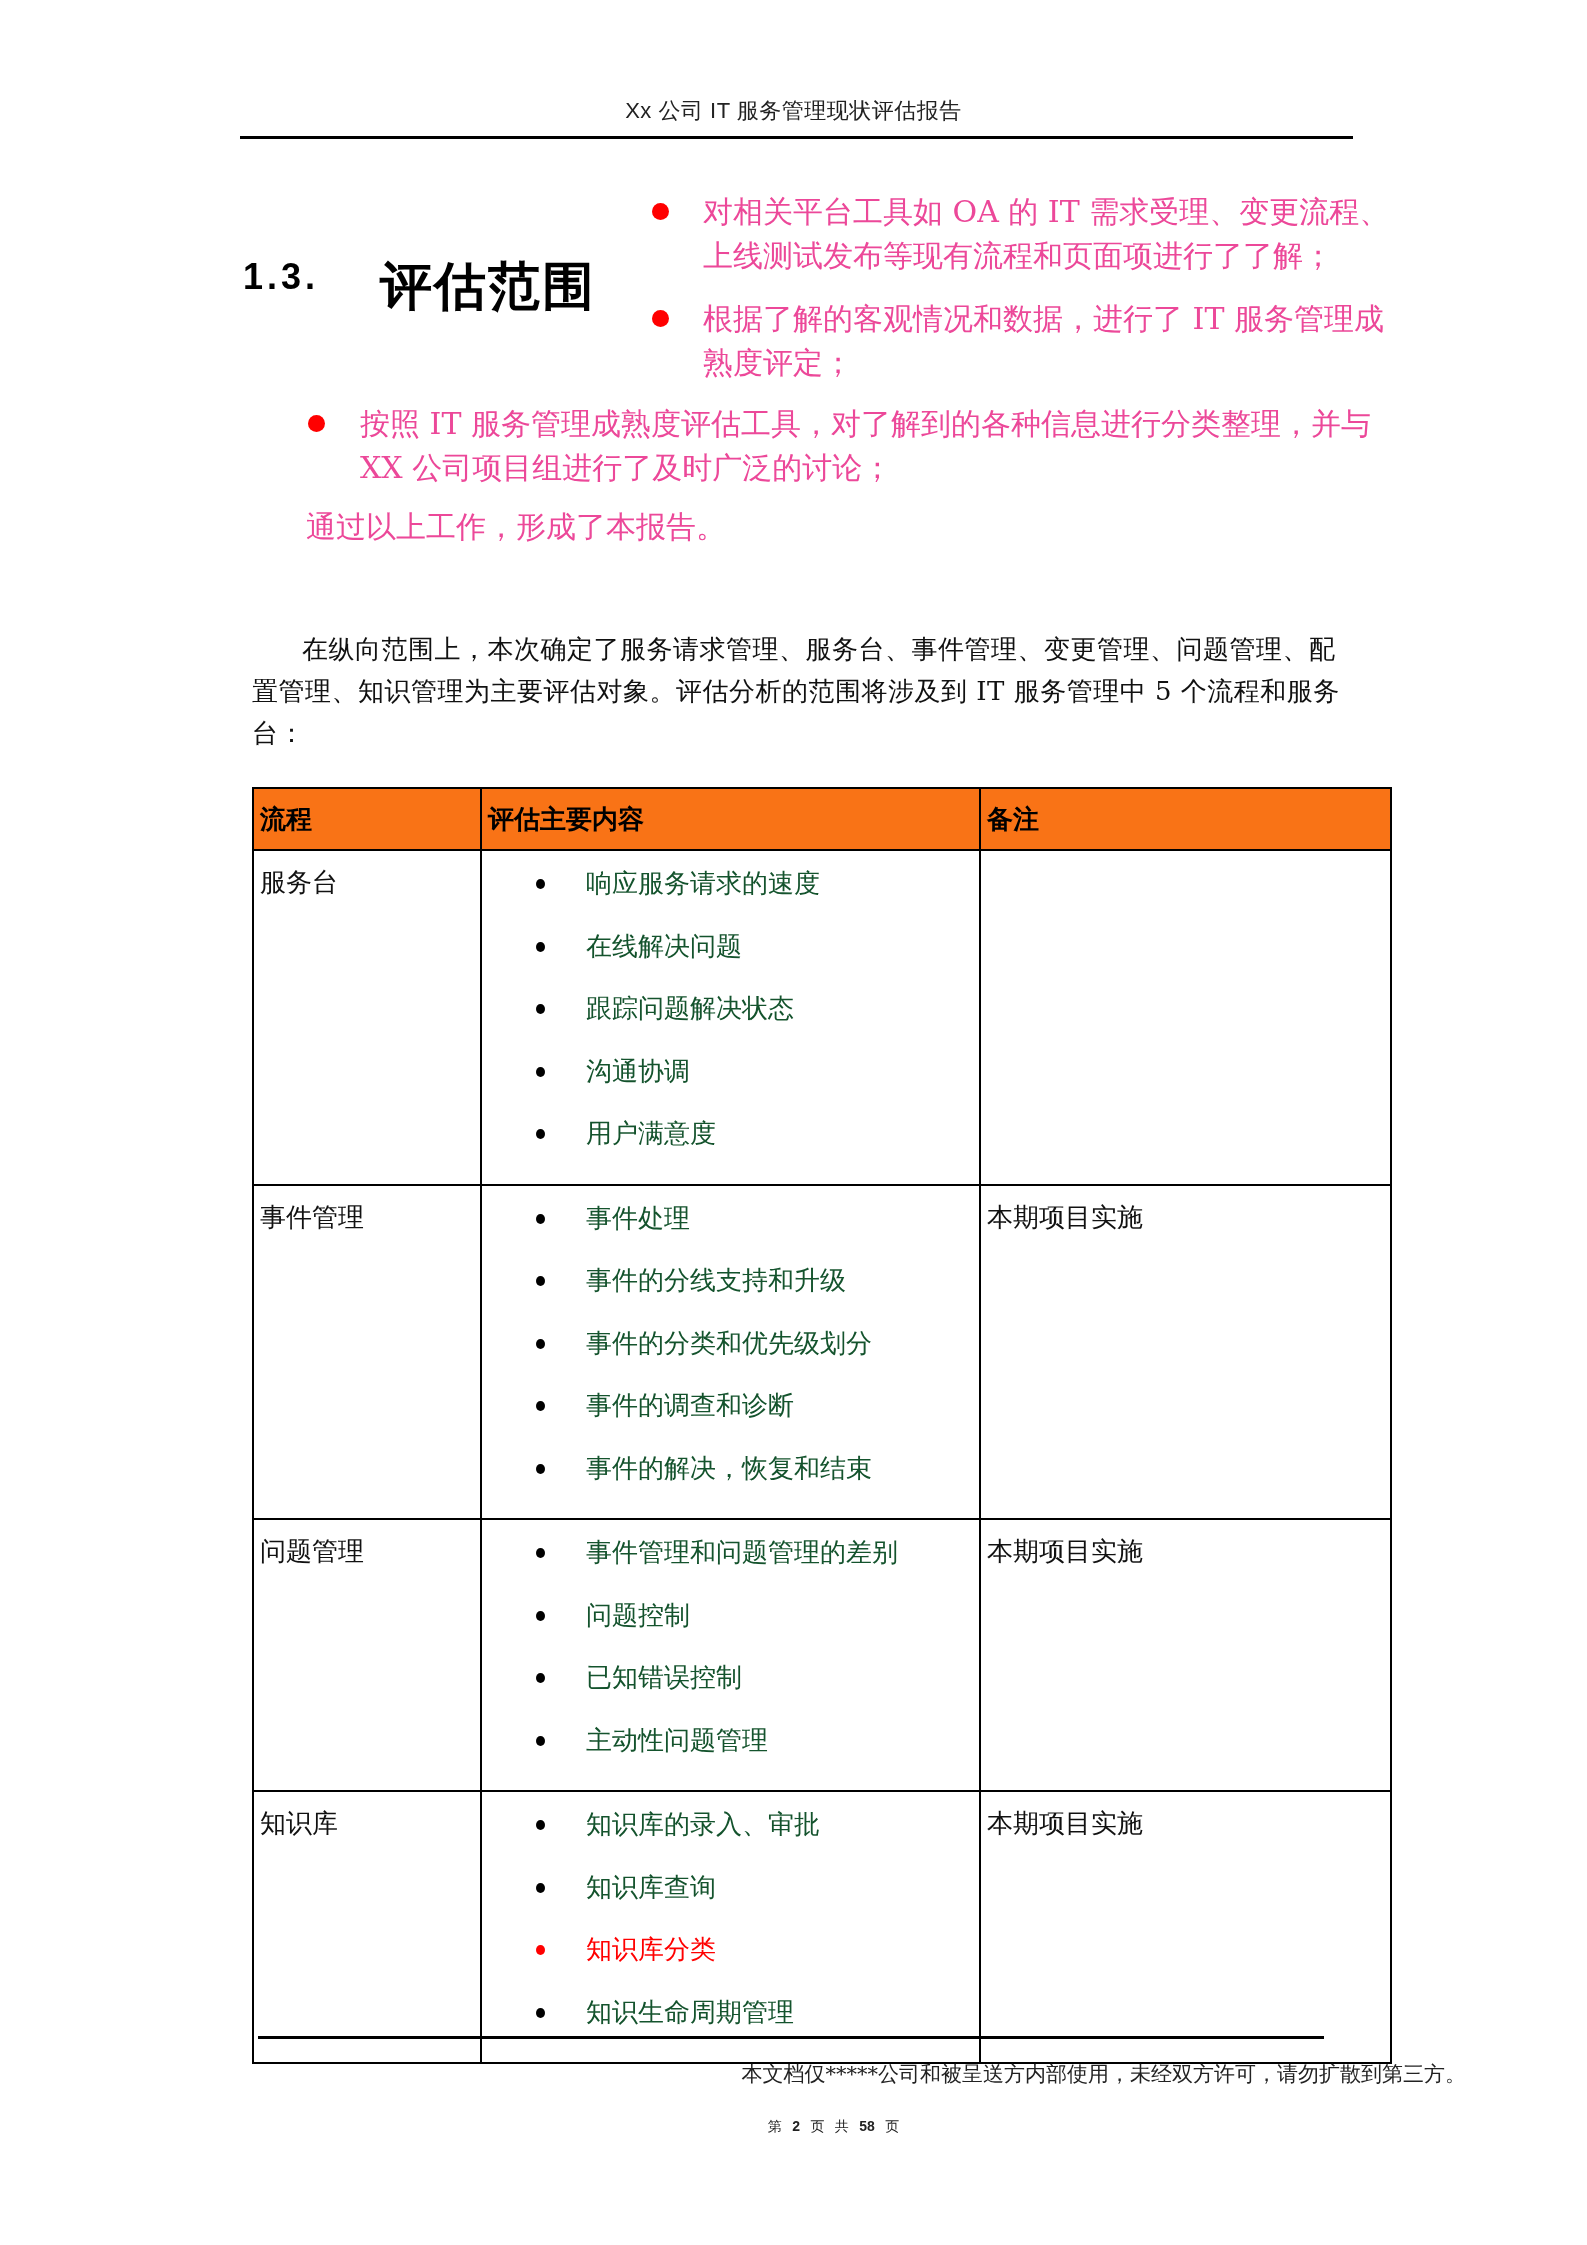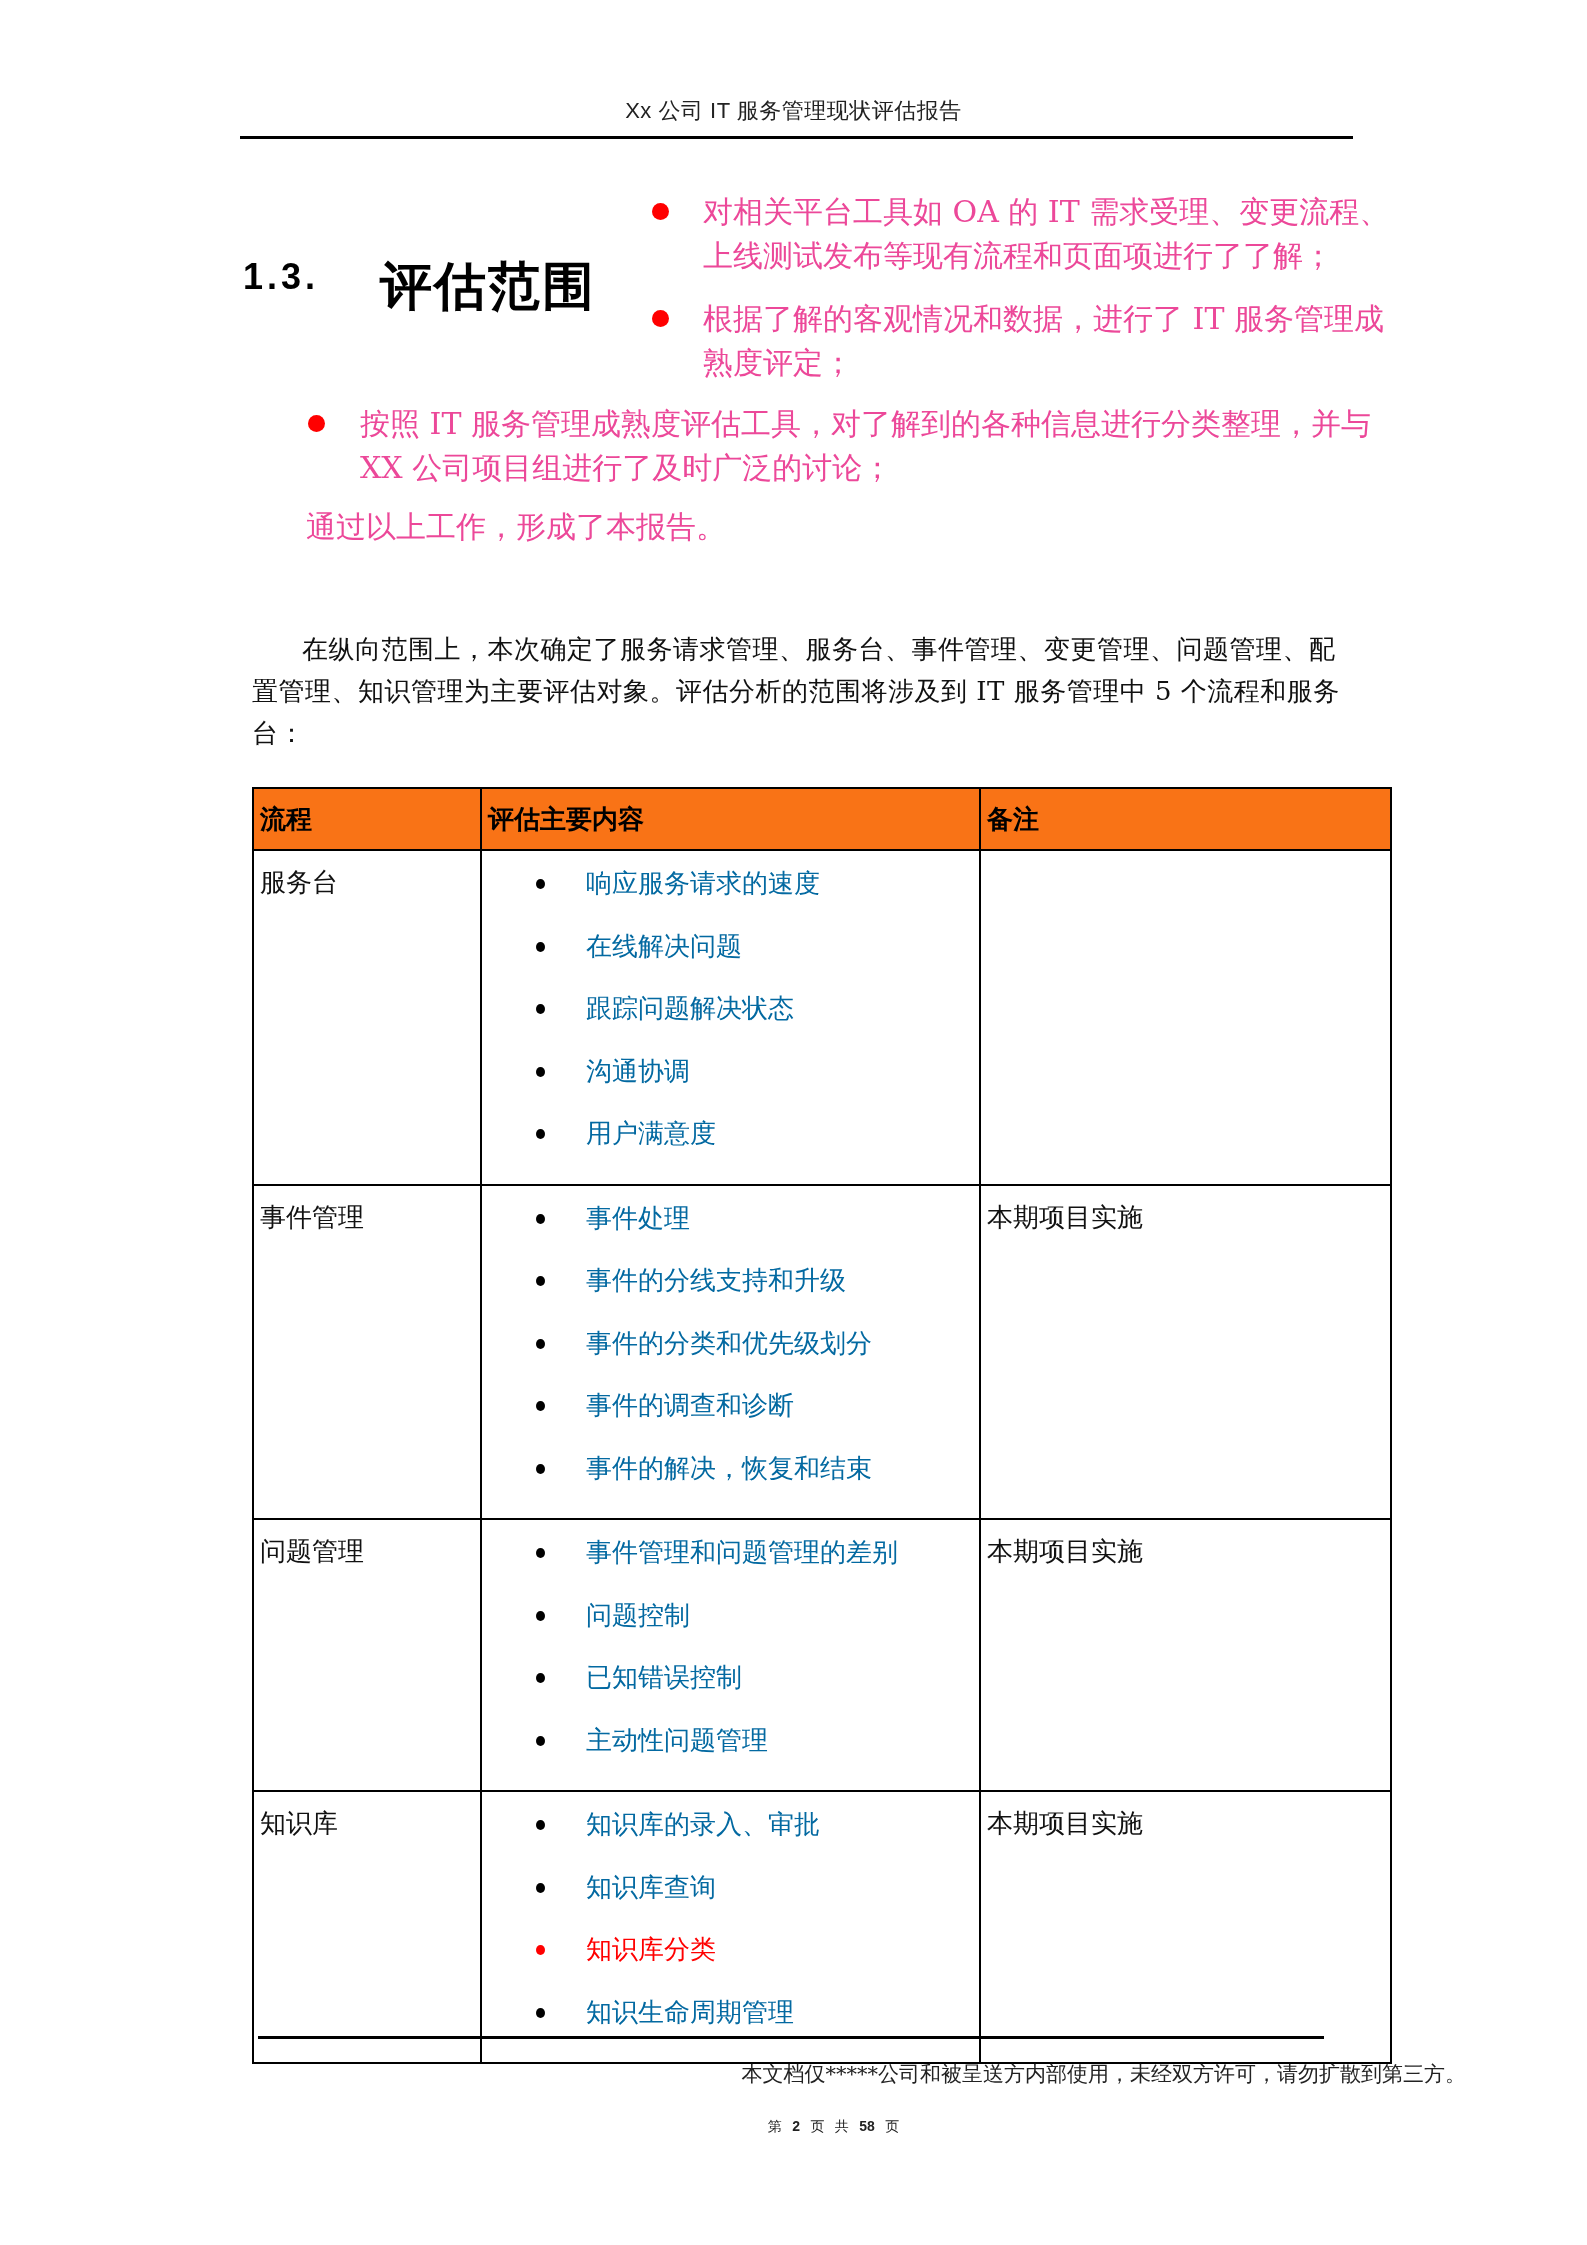--- a/index.html
+++ b/index.html
@@ -44,21 +44,21 @@
   table.scope th {
     background: #f97316; height: 60px; text-align: left;
     font-family: "DejaVu Sans", sans-serif; font-weight: bold; font-size: 26px;
     padding-left: 6px; vertical-align: middle;
   }
   .proc-cell { font-size: 26px; padding: 14px 0 0 6px !important; color: #111; }
   .note-cell { font-size: 26px; padding: 14px 0 0 6px !important; color: #111; }
   ul.items { list-style: none; margin: 0; padding: 12px 0 8px 0; }
   ul.items li {
     position: relative; height: 62.5px; line-height: 40px;
-    font-size: 26px; padding-left: 104px; color: #0369a1;
+    font-size: 26px; padding-left: 104px; color: #14532d;
   }
   ul.items li .dot {
     position: absolute; left: 54px; top: 16px; width: 9px; height: 10px;
     border-radius: 50%; background: #000;
   }
   ul.items li.hl { color: #ff0000; }
   ul.items li.hl .dot { background: #ff0000; }
 
   .footer-rule { left: 258px; width: 1066px; top: 2036px; height: 3px; background: #000; }
   .footer-note {

